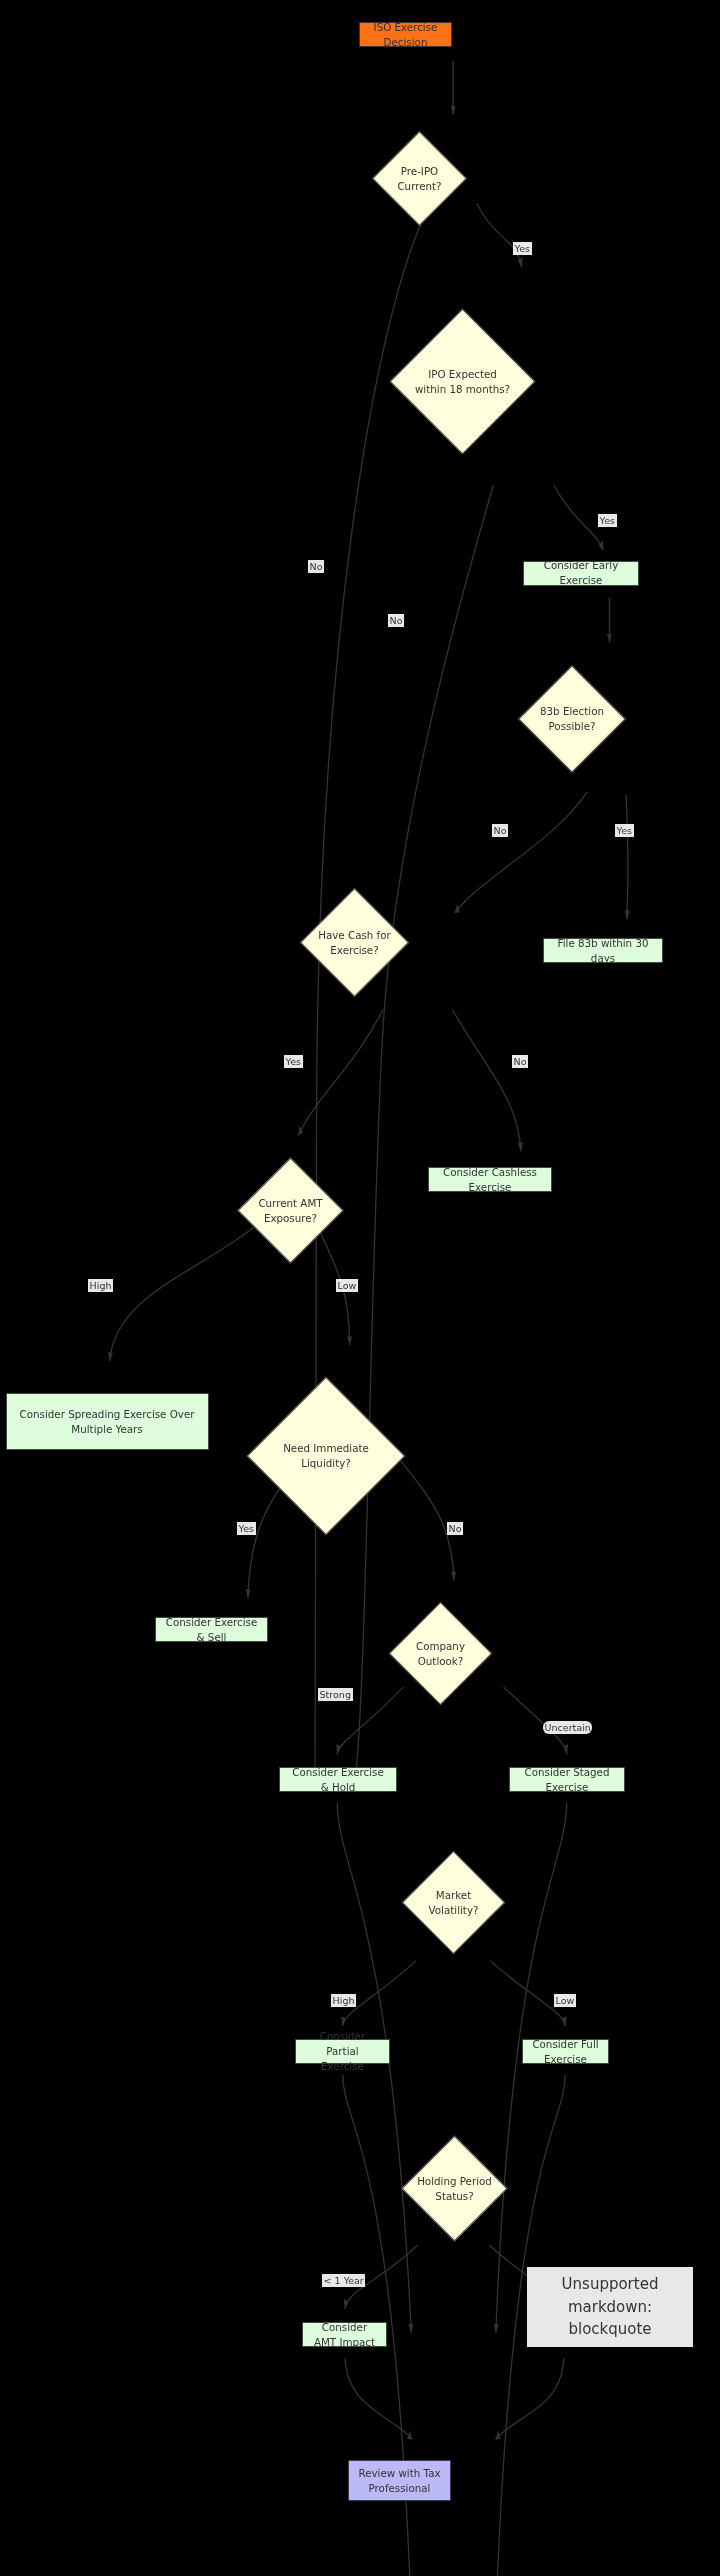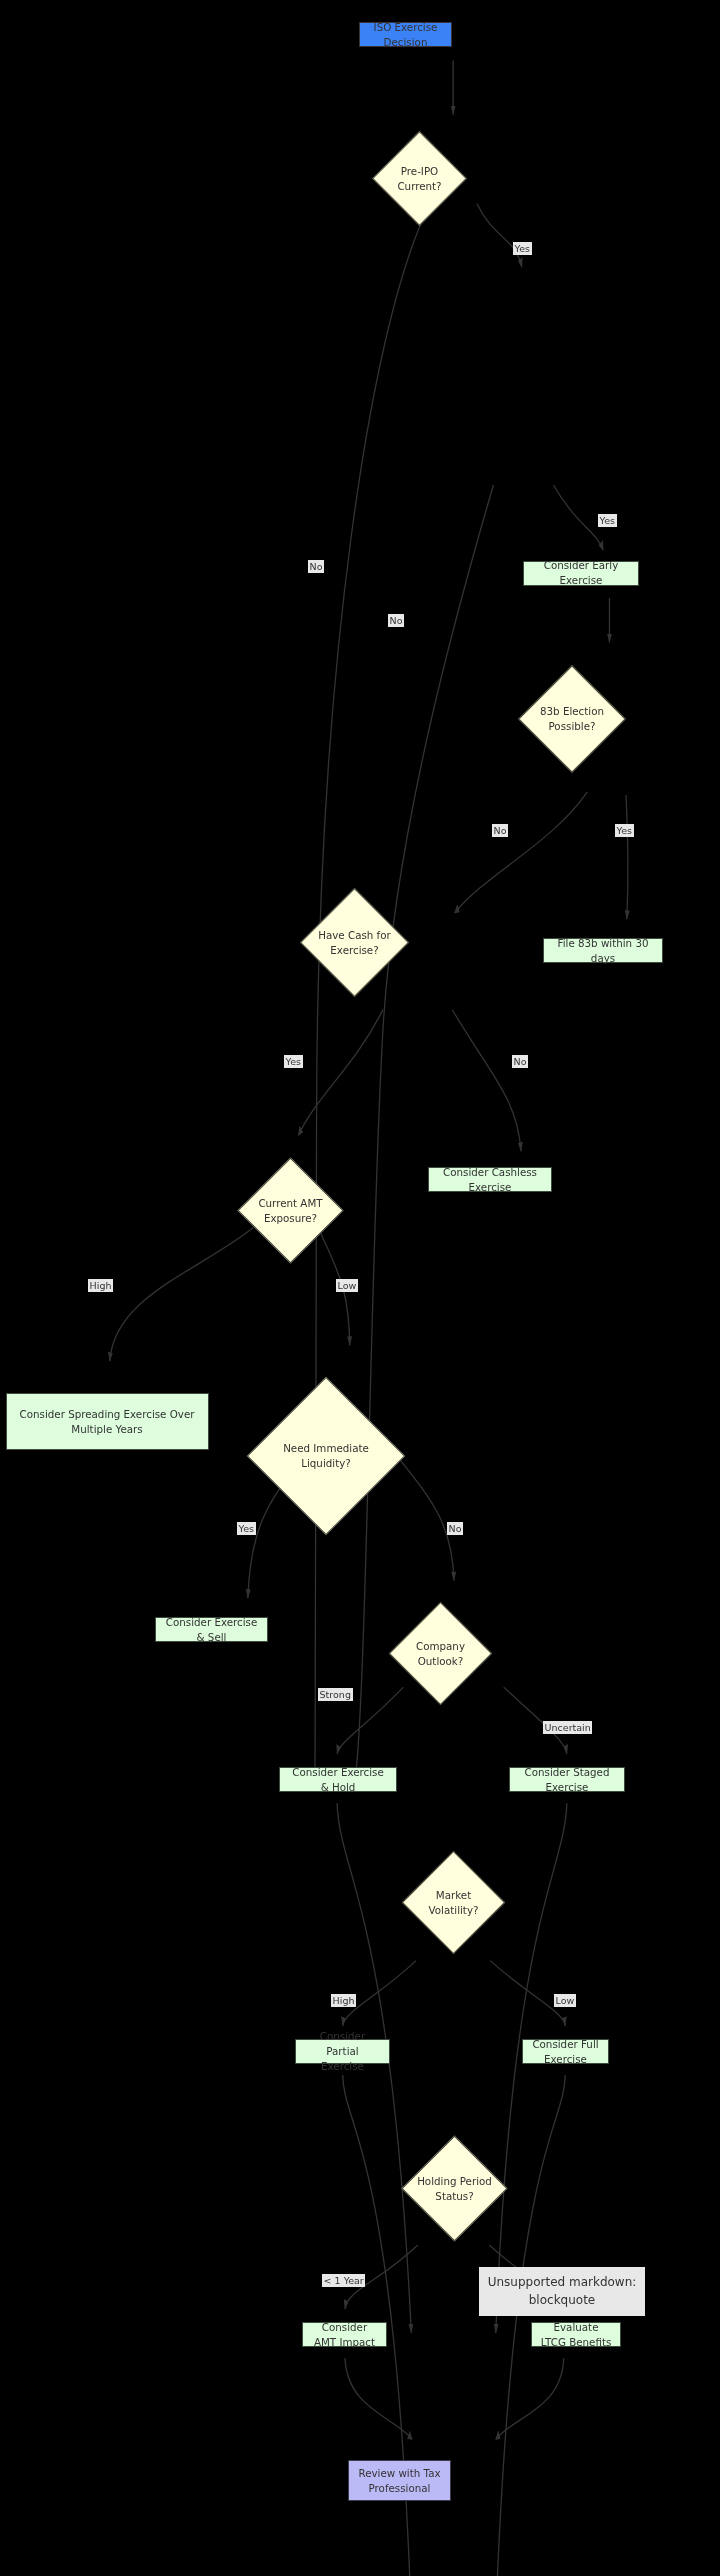--- a/index.html
+++ b/index.html
@@ -34,21 +34,21 @@
     color: #333333;
     font-size: 10.3px;
     line-height: 1.45;
     z-index: 3;
   }
   
   .rect {
     border: 1.6px solid #3f3f35;
     padding: 4.7px 8px;
   }
-  .rect.start   { background: #3b82f6; border-color: #3a343a; }
+  .rect.start   { background: #f97316; border-color: #3a343a; }
   .rect.action  { background: #ddfddd; border-color: #3f4a3f; }
   .rect.finish  { background: #bcb9f7; border-color: #3a3a46; }
 
   
   .diamond {
     background: transparent;
     border: none;
   }
   .diamond .dia-shape {
     position: absolute;
@@ -79,21 +79,22 @@
     white-space: nowrap;
     z-index: 4;
     text-align: center;
   }
   .edge-label.block {
     background: #e8e8e8;
     padding: 6.3px 8px;
     white-space: normal;
     text-align: center;
     line-height: 1.5;
-    font-size: 12px;
+    font-size: 15px;
+    margin-left: 48px;
   }
 </style>
 </head>
 <body>
 
 <div id="flow-root">
 
   <svg id="edge-layer" viewBox="0 0 912 1620" width="720" height="2576" preserveAspectRatio="none" style="height: 2576px;">
     <defs>
       <marker id="arrow" viewBox="0 0 10 10" refX="9" refY="5" markerWidth="6" markerHeight="6" orient="auto-start-reverse">
@@ -158,20 +159,24 @@
 
   <div class="node rect start" style="left: 359px; top: 22.3px; width: 93px; height: 25px;">
     <span>ISO Exercise Decision</span>
   </div>
 
   <div class="node diamond" style="left: 386px; top: 145px; width: 67px; height: 67px;">
     <span class="dia-shape"></span>
     <span class="dia-text">Pre-IPO Current?</span>
   </div>
 
+  <div class="node diamond" style="left: 411px; top: 330px; width: 103px; height: 103px;">
+    <span class="dia-shape"></span>
+    <span class="dia-text">IPO Expected within 18 months?</span>
+  </div>
 
   <div class="node rect action" style="left: 523px; top: 561px; width: 116px; height: 24.5px;">
     <span>Consider Early Exercise</span>
   </div>
 
   <div class="node diamond" style="left: 534px; top: 681px; width: 76px; height: 76px;">
     <span class="dia-shape"></span>
     <span class="dia-text">83b Election Possible?</span>
   </div>
 
@@ -268,21 +273,21 @@
   <div class="edge-label" style="left: 88px; top: 1279px;">High</div>
 
   <div class="edge-label" style="left: 336px; top: 1279px;">Low</div>
 
   <div class="edge-label" style="left: 237px; top: 1522px;">Yes</div>
 
   <div class="edge-label" style="left: 447px; top: 1522px;">No</div>
 
   <div class="edge-label" style="left: 318px; top: 1688px;">Strong</div>
 
-  <div class="edge-label" style="left: 543px; top: 1721px;">Uncertain</div>
+  <div class="edge-label" style="left: 543px; top: 1721px; border-radius: 6px;">Uncertain</div>
 
   <div class="edge-label" style="left: 331px; top: 1994px;">High</div>
 
   <div class="edge-label" style="left: 554px; top: 1994px;">Low</div>
 
   <div class="edge-label" style="left: 322px; top: 2274px;">&lt; 1 Year</div>
 
   <div class="edge-label block" style="left: 479px; top: 2267px; width: 150px;">Unsupported markdown: blockquote</div>
 
 </div>

